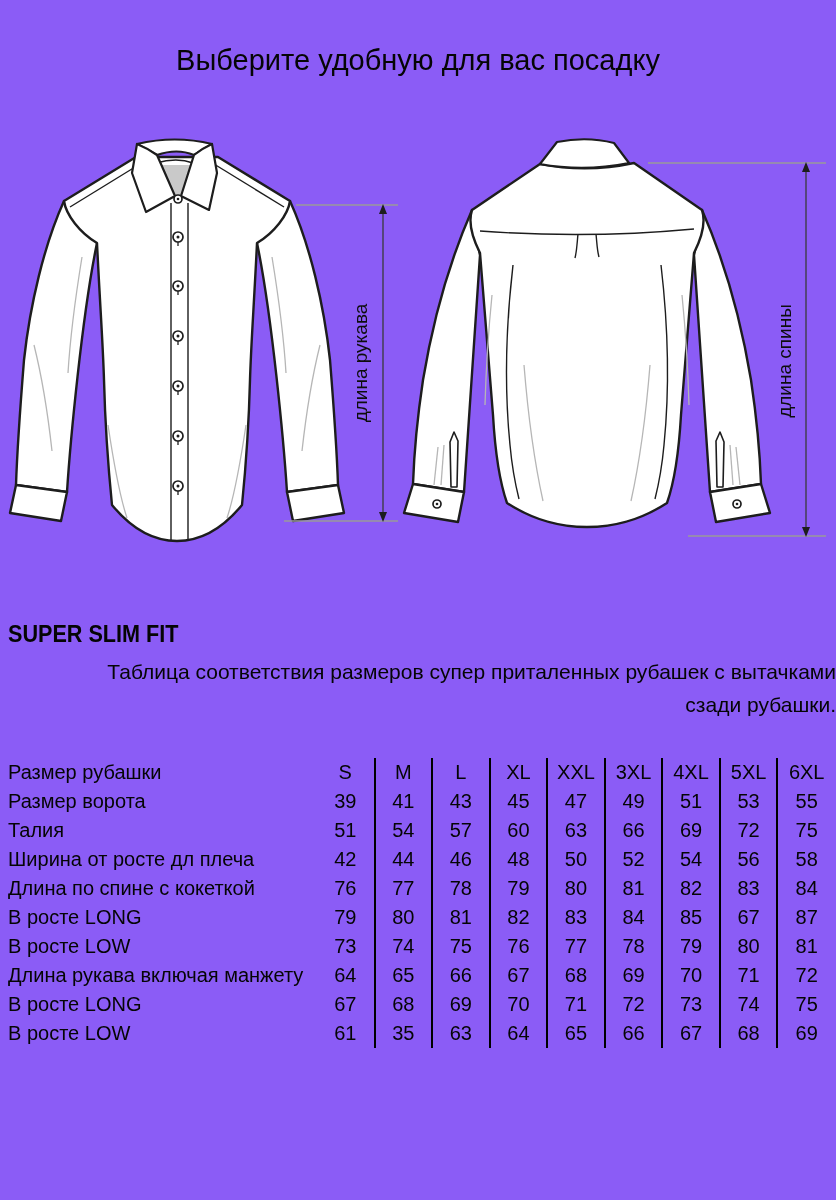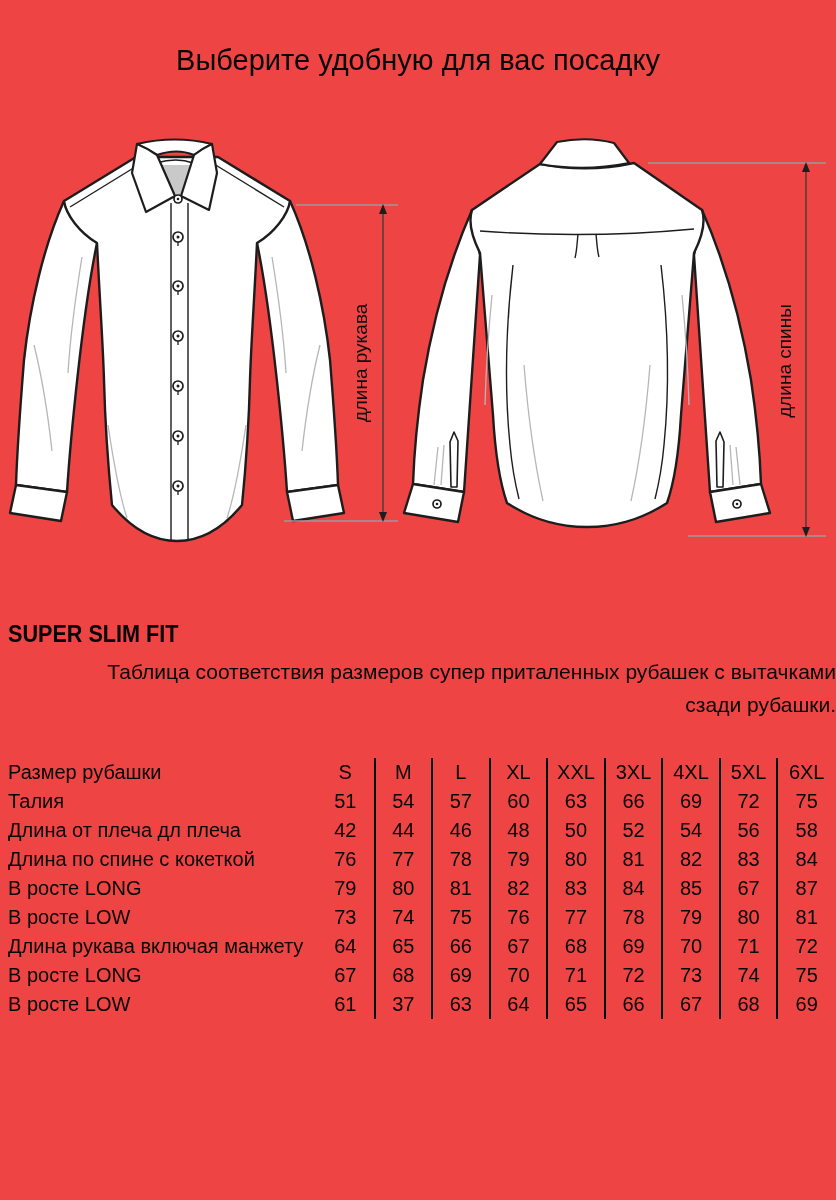--- a/index.html
+++ b/index.html
@@ -1,17 +1,17 @@
 <!DOCTYPE html>
 <html><head>
 <meta charset="utf-8">
 <style>
   html,body{margin:0;padding:0;background:#fff;}
   .page{
-    width:836px;height:1200px;background:#ef4444;overflow:hidden;
+    width:836px;height:1200px;background:#8b5cf6;overflow:hidden;
     font-family:"Liberation Sans", sans-serif;color:#000;position:relative;
   }
   .title{
     margin:0;padding-top:45px;text-align:center;
     font-size:29px;line-height:30px;font-weight:400;color:#050505;
   }
   .diagrams{display:block;margin:40px 0 0 0;}
 
   
   .ln  {fill:#ffffff;stroke:#1d1d1d;stroke-width:2.4;stroke-linejoin:round;}
@@ -165,33 +165,45 @@
           <td class="num">M</td>
           <td class="num">L</td>
           <td class="num">XL</td>
           <td class="num">XXL</td>
           <td class="num">3XL</td>
           <td class="num">4XL</td>
           <td class="num">5XL</td>
           <td class="num">6XL</td>
         </tr>
         <tr>
+          <td class="lbl">Размер ворота</td>
+          <td class="num">39</td>
+          <td class="num">41</td>
+          <td class="num">43</td>
+          <td class="num">45</td>
+          <td class="num">47</td>
+          <td class="num">49</td>
+          <td class="num">51</td>
+          <td class="num">53</td>
+          <td class="num">55</td>
+        </tr>
+        <tr>
           <td class="lbl">Талия</td>
           <td class="num">51</td>
           <td class="num">54</td>
           <td class="num">57</td>
           <td class="num">60</td>
           <td class="num">63</td>
           <td class="num">66</td>
           <td class="num">69</td>
           <td class="num">72</td>
           <td class="num">75</td>
         </tr>
         <tr>
-          <td class="lbl">Длина от плеча дл плеча</td>
+          <td class="lbl">Ширина от росте дл плеча</td>
           <td class="num">42</td>
           <td class="num">44</td>
           <td class="num">46</td>
           <td class="num">48</td>
           <td class="num">50</td>
           <td class="num">52</td>
           <td class="num">54</td>
           <td class="num">56</td>
           <td class="num">58</td>
         </tr>
@@ -251,21 +263,21 @@
           <td class="num">70</td>
           <td class="num">71</td>
           <td class="num">72</td>
           <td class="num">73</td>
           <td class="num">74</td>
           <td class="num">75</td>
         </tr>
         <tr>
           <td class="lbl">В росте LOW</td>
           <td class="num">61</td>
-          <td class="num">37</td>
+          <td class="num">35</td>
           <td class="num">63</td>
           <td class="num">64</td>
           <td class="num">65</td>
           <td class="num">66</td>
           <td class="num">67</td>
           <td class="num">68</td>
           <td class="num">69</td>
         </tr>
       </tbody>
   </table>

